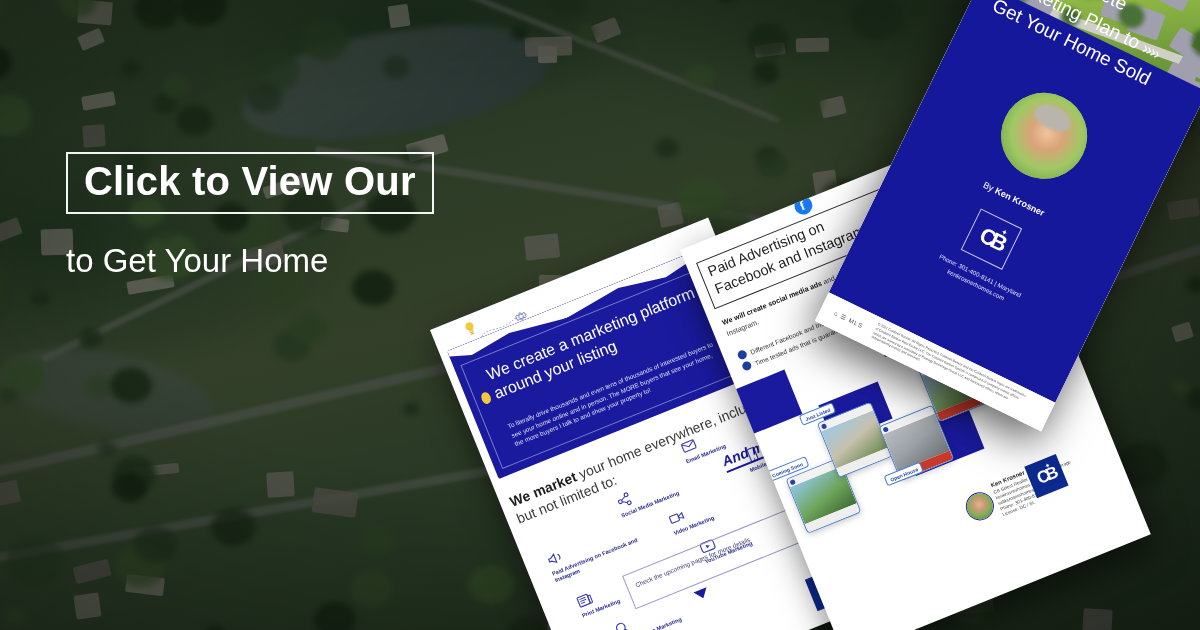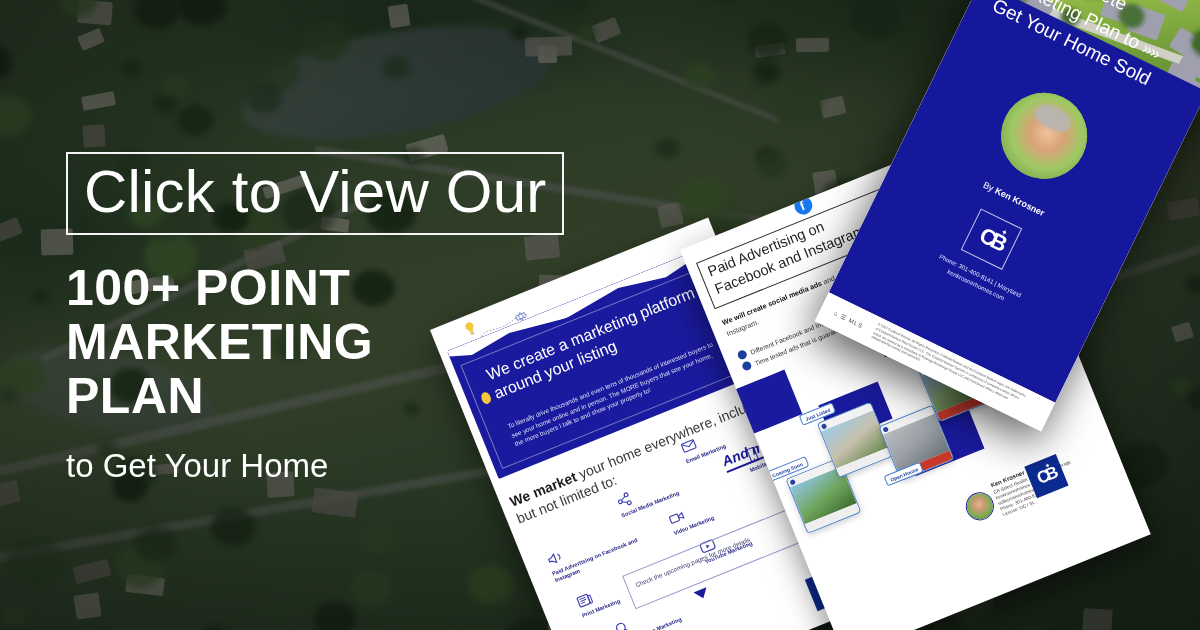--- a/index.html
+++ b/index.html
@@ -51,21 +51,21 @@
 
   
   .headline{position:absolute;left:66px;top:152px;width:430px;color:#fff;}
   .click-box{
     border:2px solid rgba(255,255,255,.95);
     padding:6px 16px 10px 16px;
     display:inline-block;
     margin-bottom:26px;
   }
   .click-box span{
-    font-size:60px;font-weight:400;letter-spacing:.2px;line-height:1.05;
+    font-size:40px;font-weight:700;letter-spacing:.2px;line-height:1.05;
     color:#fff;white-space:nowrap;
   }
   .h-big{
     font-size:50px;font-weight:700;line-height:1.08;letter-spacing:.5px;
     margin:0 0 22px 0;color:#fff;text-transform:uppercase;
   }
   .h-big .l2{display:block;}
   .h-sub{font-size:33px;font-weight:400;line-height:1.3;color:#fff;}
   .h-sub .l2{display:block;}
 
@@ -377,24 +377,20 @@
         <div class="tree" style="left:-1.3137602880658434%;top:15.11560356652949%;width:47.423825445816185px;height:40.31025162894375px;background:#557a3e;opacity:0.8284276406035667"></div>
       </div>
     <div class="shade"></div>
     <div class="vig"></div>
   </div>
 
   <div class="headline">
     <div class="click-box">
       <span>Click to View Our</span>
     </div>
-    <div class="h-big">
-      <span>100+ POINT</span>
-      <span class="l2">MARKETING PLAN</span>
-    </div>
     <div class="h-sub">
       <span>to Get Your Home</span>
     </div>
   </div>
 
   <div class="page page-left">
     <div class="pl-inner">
       <svg class="bulb" viewBox="0 0 24 24">
         <path d="M12 2a6 6 0 00-3.2 11.1V16h6.4v-2.9A6 6 0 0012 2z" fill="#f4c83c"></path>
         <rect x="9.2" y="17" width="5.6" height="1.6" rx=".8" fill="#d9ab2a"></rect>

